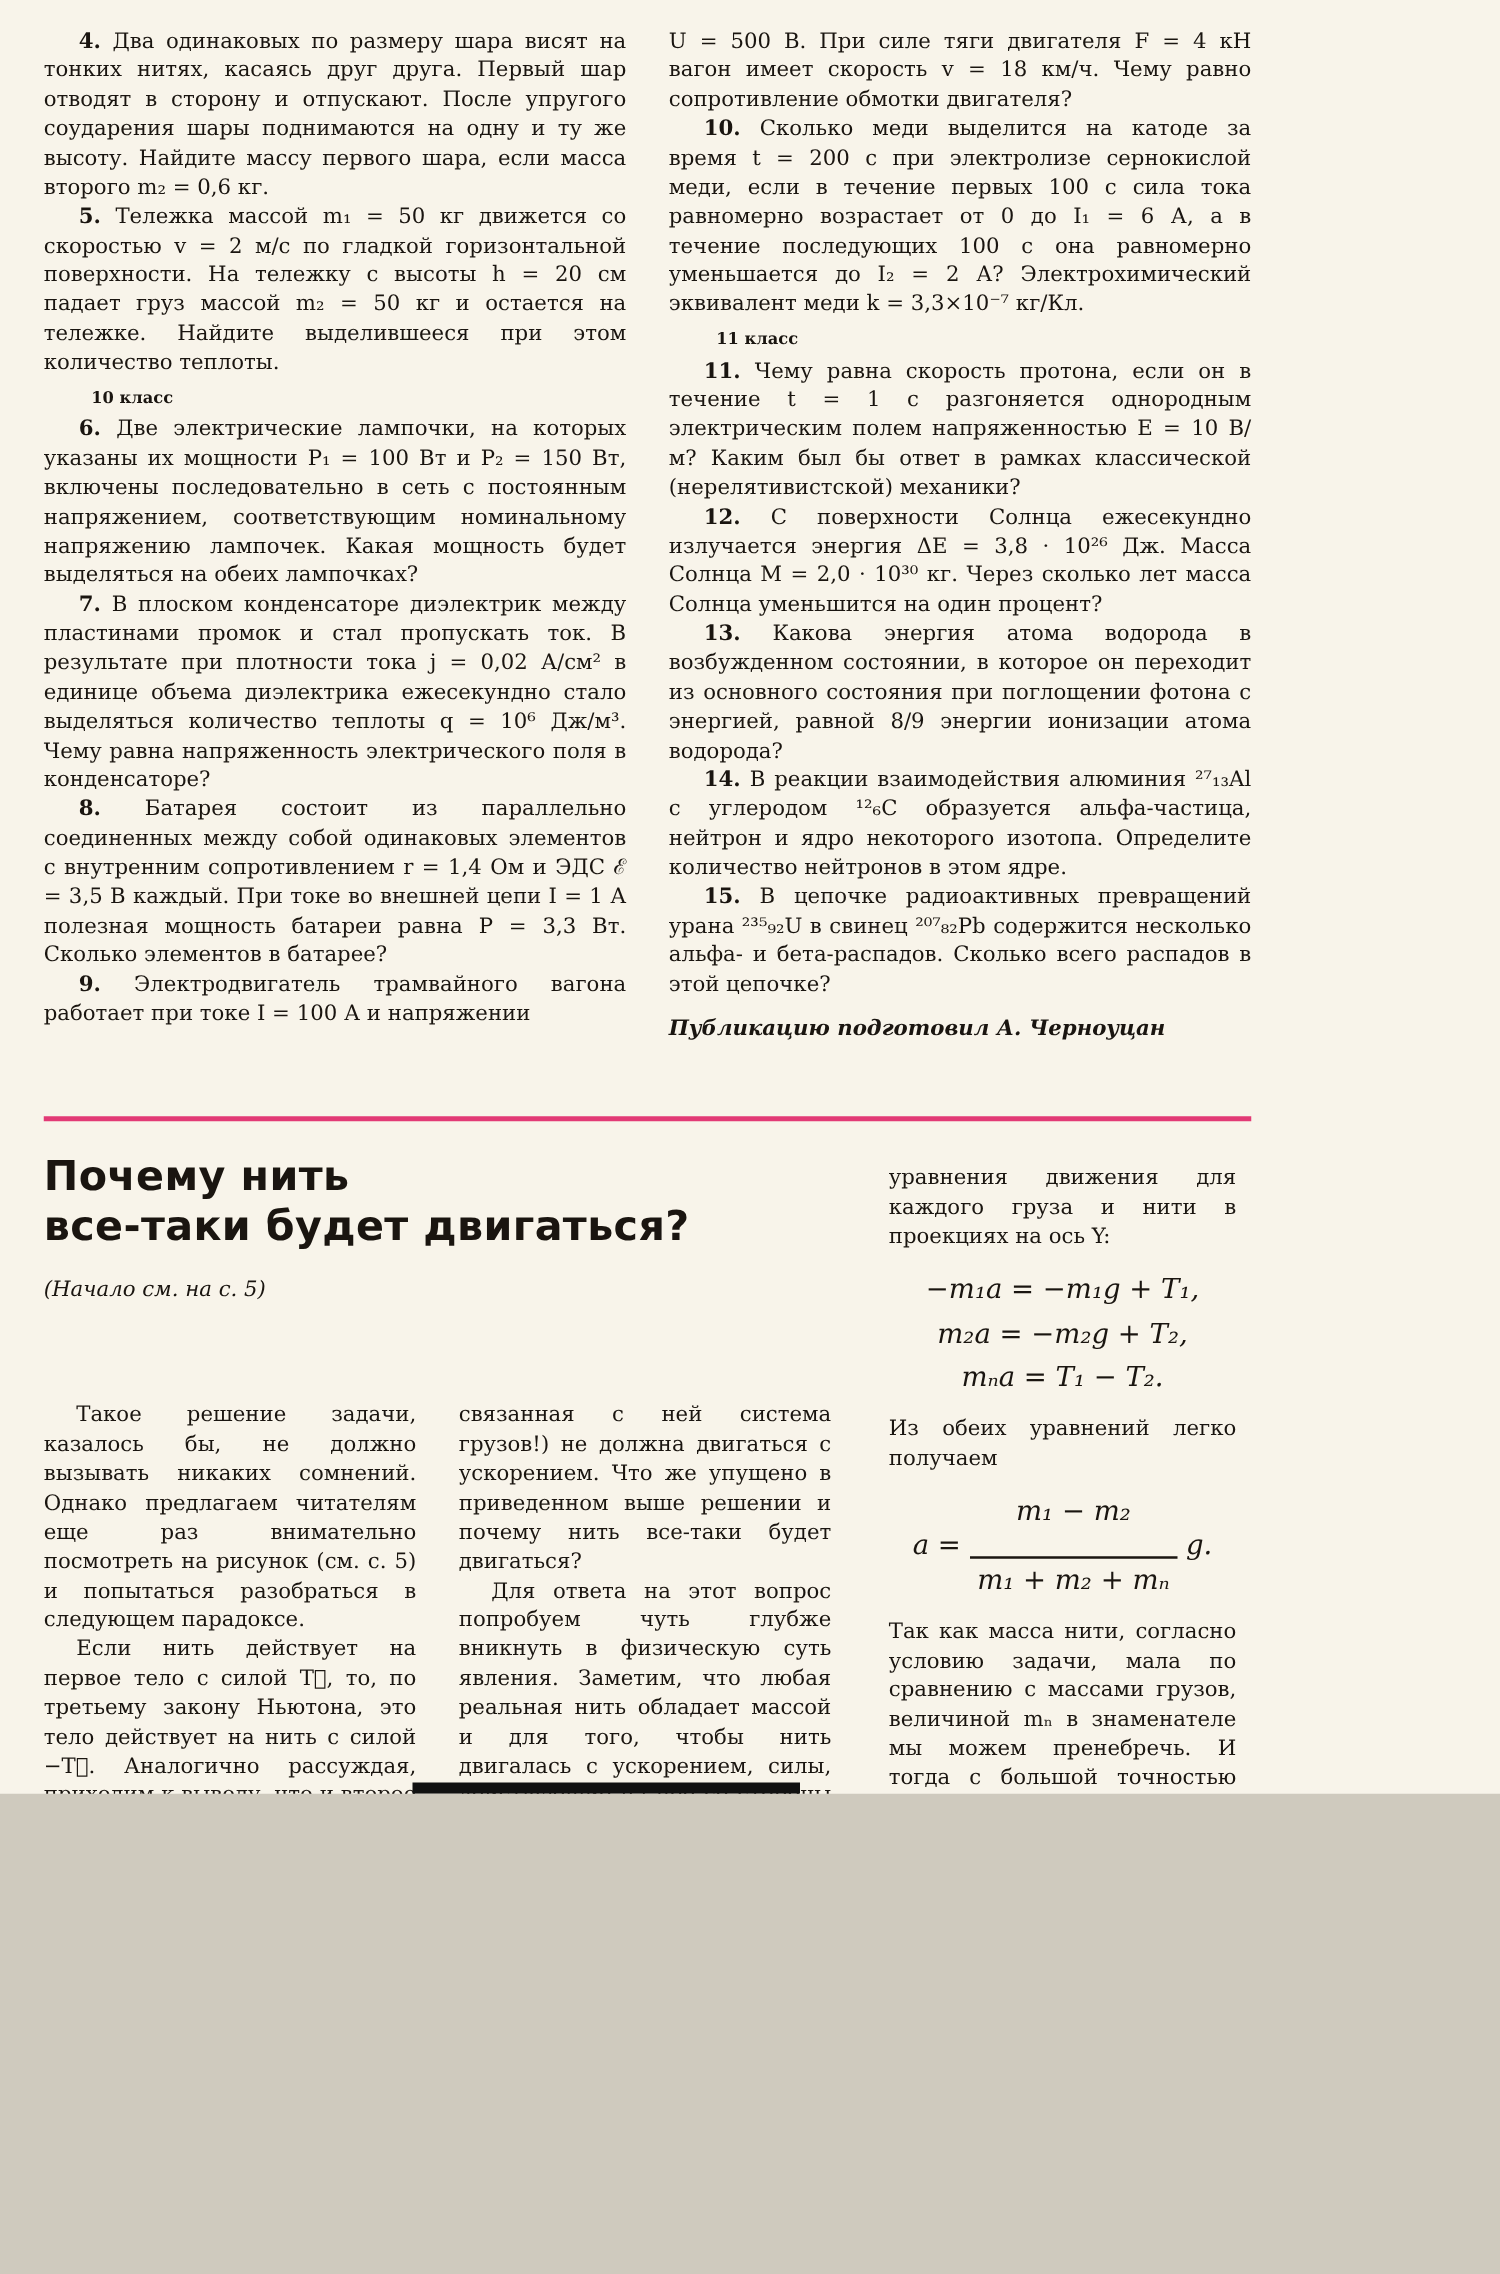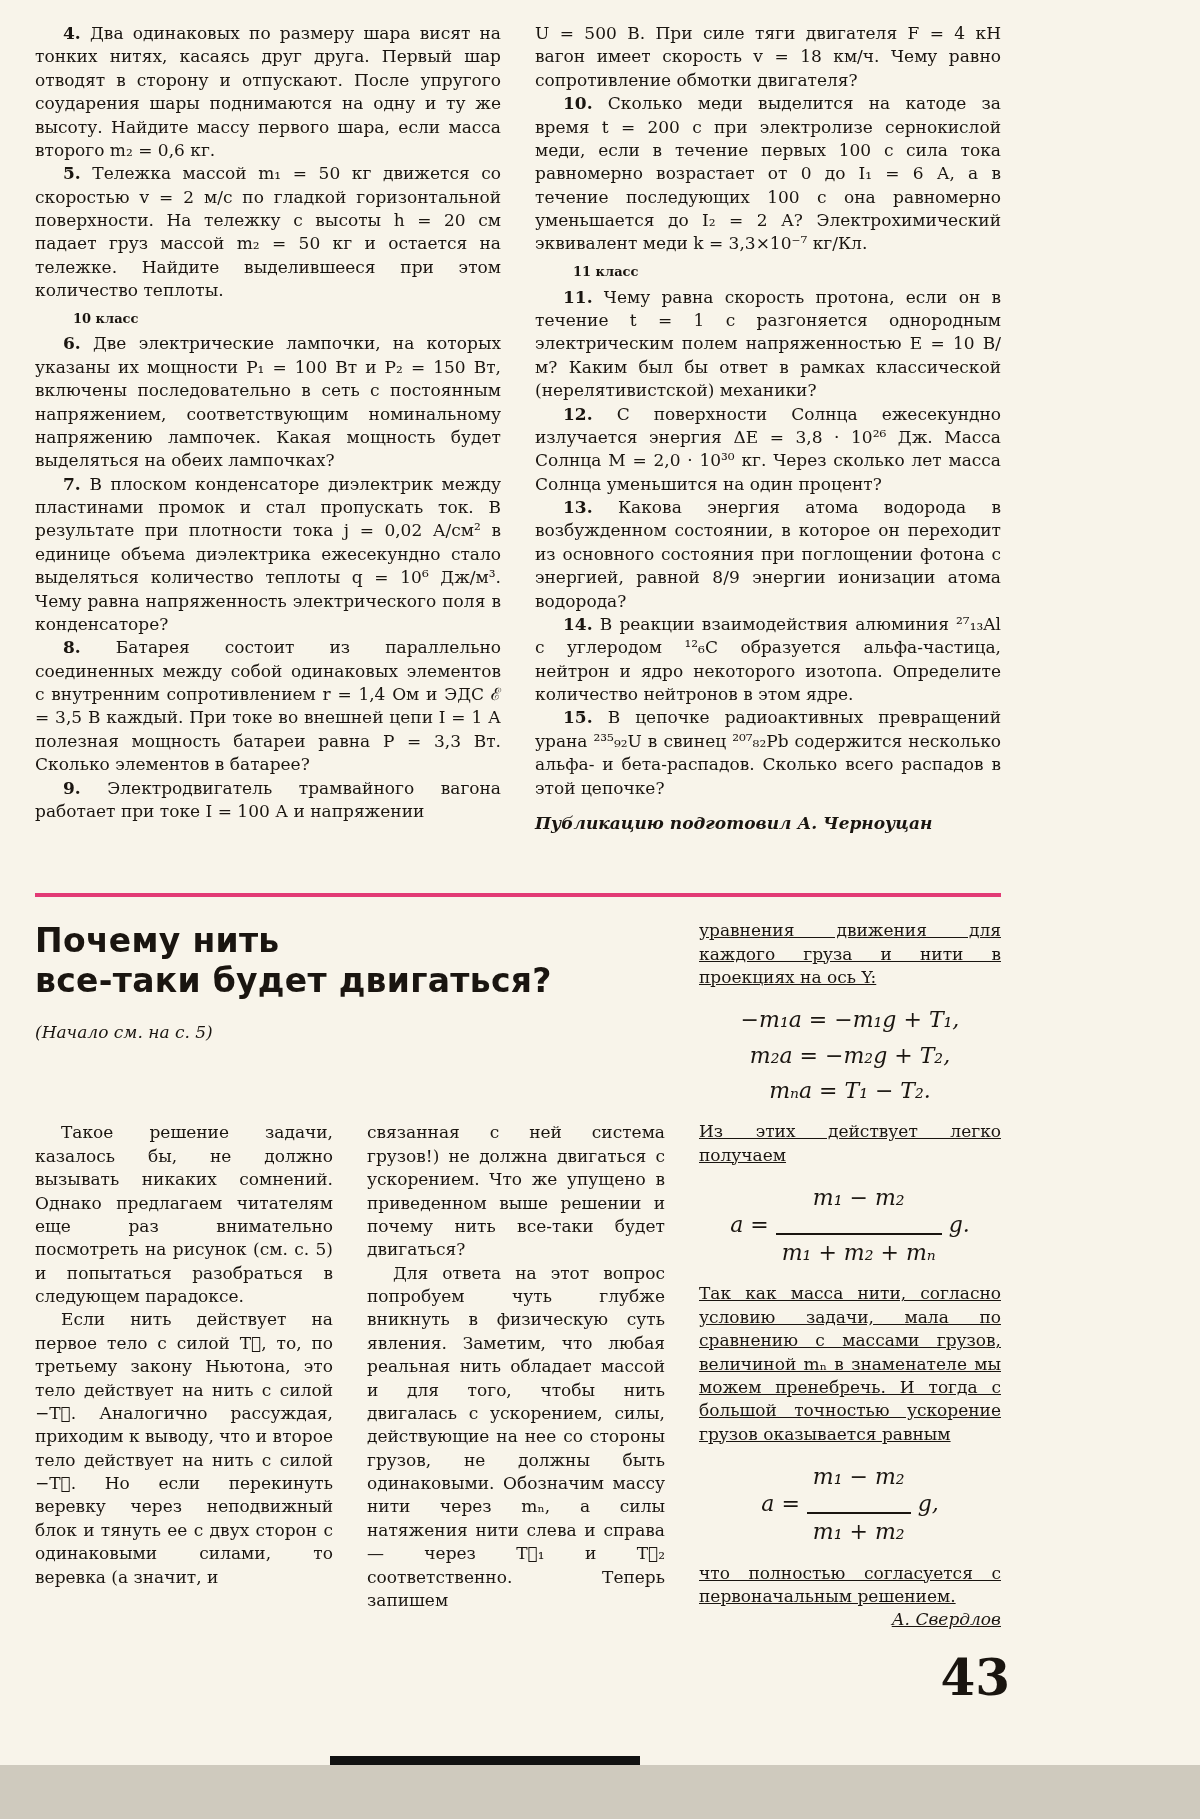--- a/index.html
+++ b/index.html
@@ -5,21 +5,21 @@
   :root{
     --color-page_background:#f8f4ea;
     --color-text:#1a1510;
     --color-divider_pink:#e2video;
   }
   *{box-sizing:border-box;}
   html,body{margin:0;padding:0;}
   body{background:#cfcabe;font-family:"DejaVu Serif","Liberation Serif",serif;}
   .page{
     position:relative;
-    width:1200px;height:1765px;
+    width:1200px;height:1435px;
     margin:0 auto;
     background:var(--color-page_background,#f8f4ea);
     color:var(--color-text,#1a1510);
     overflow:hidden;
   }
   .content{position:absolute;left:35px;top:22px;width:966px;}
 
   
   .problems{display:flex;gap:34px;}
   .pcol{width:466px;font-size:17px;line-height:1.375;text-align:justify;}
@@ -40,21 +40,21 @@
     font-family:"DejaVu Sans","Liberation Sans",sans-serif;
     font-weight:bold;font-size:33px;line-height:1.2;
     letter-spacing:.3px;white-space:pre-line;margin:2px 0 0;
   }
   .start-note{font-style:italic;font-size:17px;margin:22px 0 0;}
   .article-cols{display:flex;gap:34px;margin-top:79px;}
   .acol{width:298px;font-size:17px;line-height:1.375;text-align:justify;}
   .acol p{margin:0;}
   .acol p.indent{text-indent:26px;}
   .article-right{width:302px;margin-left:34px;font-size:17px;line-height:1.375;text-align:justify;}
-  .article-right p{margin:0;text-decoration:underline;}
+  .article-right p{margin:12px;}
 
   .eq-block{text-align:center;font-style:italic;font-size:22px;margin:16px 0 14px;}
   .eq-line{display:block;margin:5px 0;white-space:nowrap;}
   .eq-frac{display:inline-block;white-space:nowrap;}
   .frac{display:inline-block;text-align:center;vertical-align:middle;margin:0 7px;}
   .frac .fnum{display:block;padding:0 6px 20px;border-bottom:2px solid currentColor;}
   .frac .fden{display:block;padding:3px 6px 0;}
 
   .signature{font-style:italic;text-align:right;margin-top:14px;font-size:17px;}
 
@@ -121,21 +121,21 @@
 
       <div class="article-right">
         <p>уравнения движения для каждого груза и нити в проекциях на ось Y:</p>
 
         <div class="eq-block">
           <span class="eq-line">−m₁a = −m₁g + T₁,</span>
           <span class="eq-line">m₂a = −m₂g + T₂,</span>
           <span class="eq-line">mₙa = T₁ − T₂.</span>
         </div>
 
-        <p>Из этих действует легко получаем</p>
+        <p>Из обеих уравнений легко получаем</p>
 
         <div class="eq-block">
           <span class="eq-frac"><span>a =</span><span class="frac"><span class="fnum">m₁ − m₂</span><span class="fden">m₁ + m₂ + mₙ</span></span><span>g.</span></span>
         </div>
 
         <p>Так как масса нити, согласно условию задачи, мала по сравнению с массами грузов, величиной mₙ в знаменателе мы можем пренебречь. И тогда с большой точностью ускорение грузов оказывается равным</p>
 
         <div class="eq-block">
           <span class="eq-frac"><span>a =</span><span class="frac"><span class="fnum">m₁ − m₂</span><span class="fden">m₁ + m₂</span></span><span>g,</span></span>
         </div>

